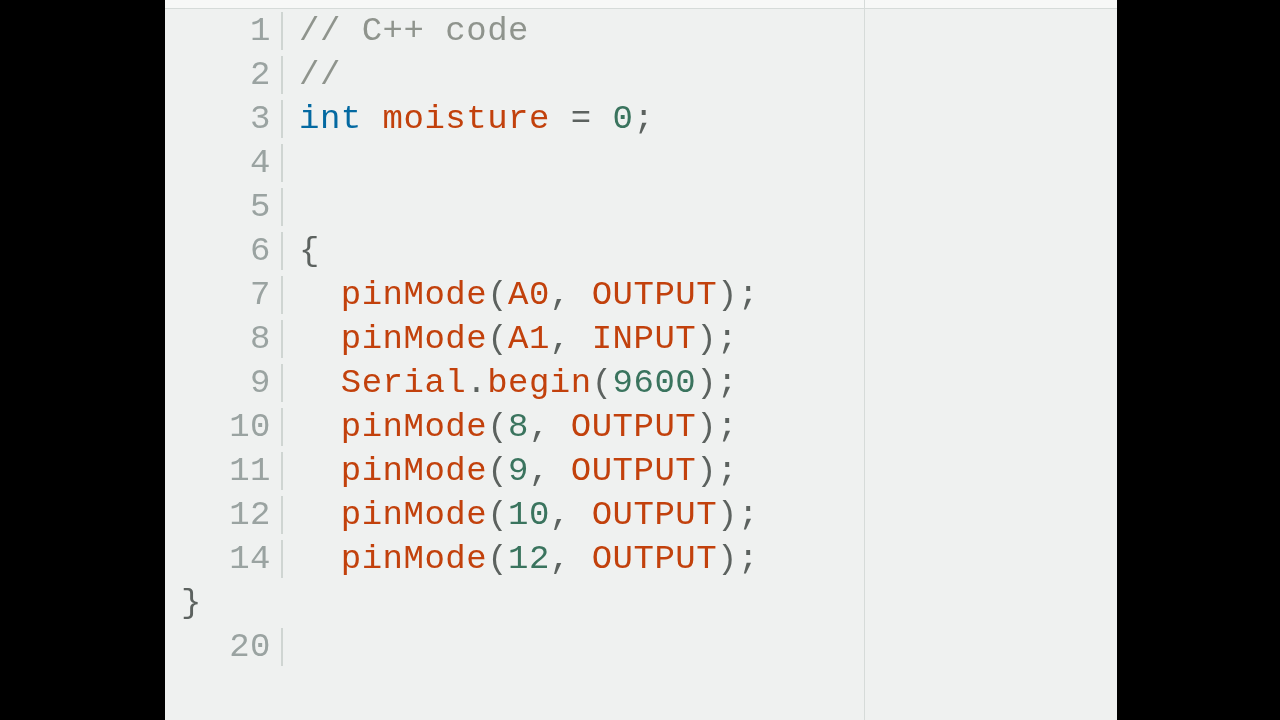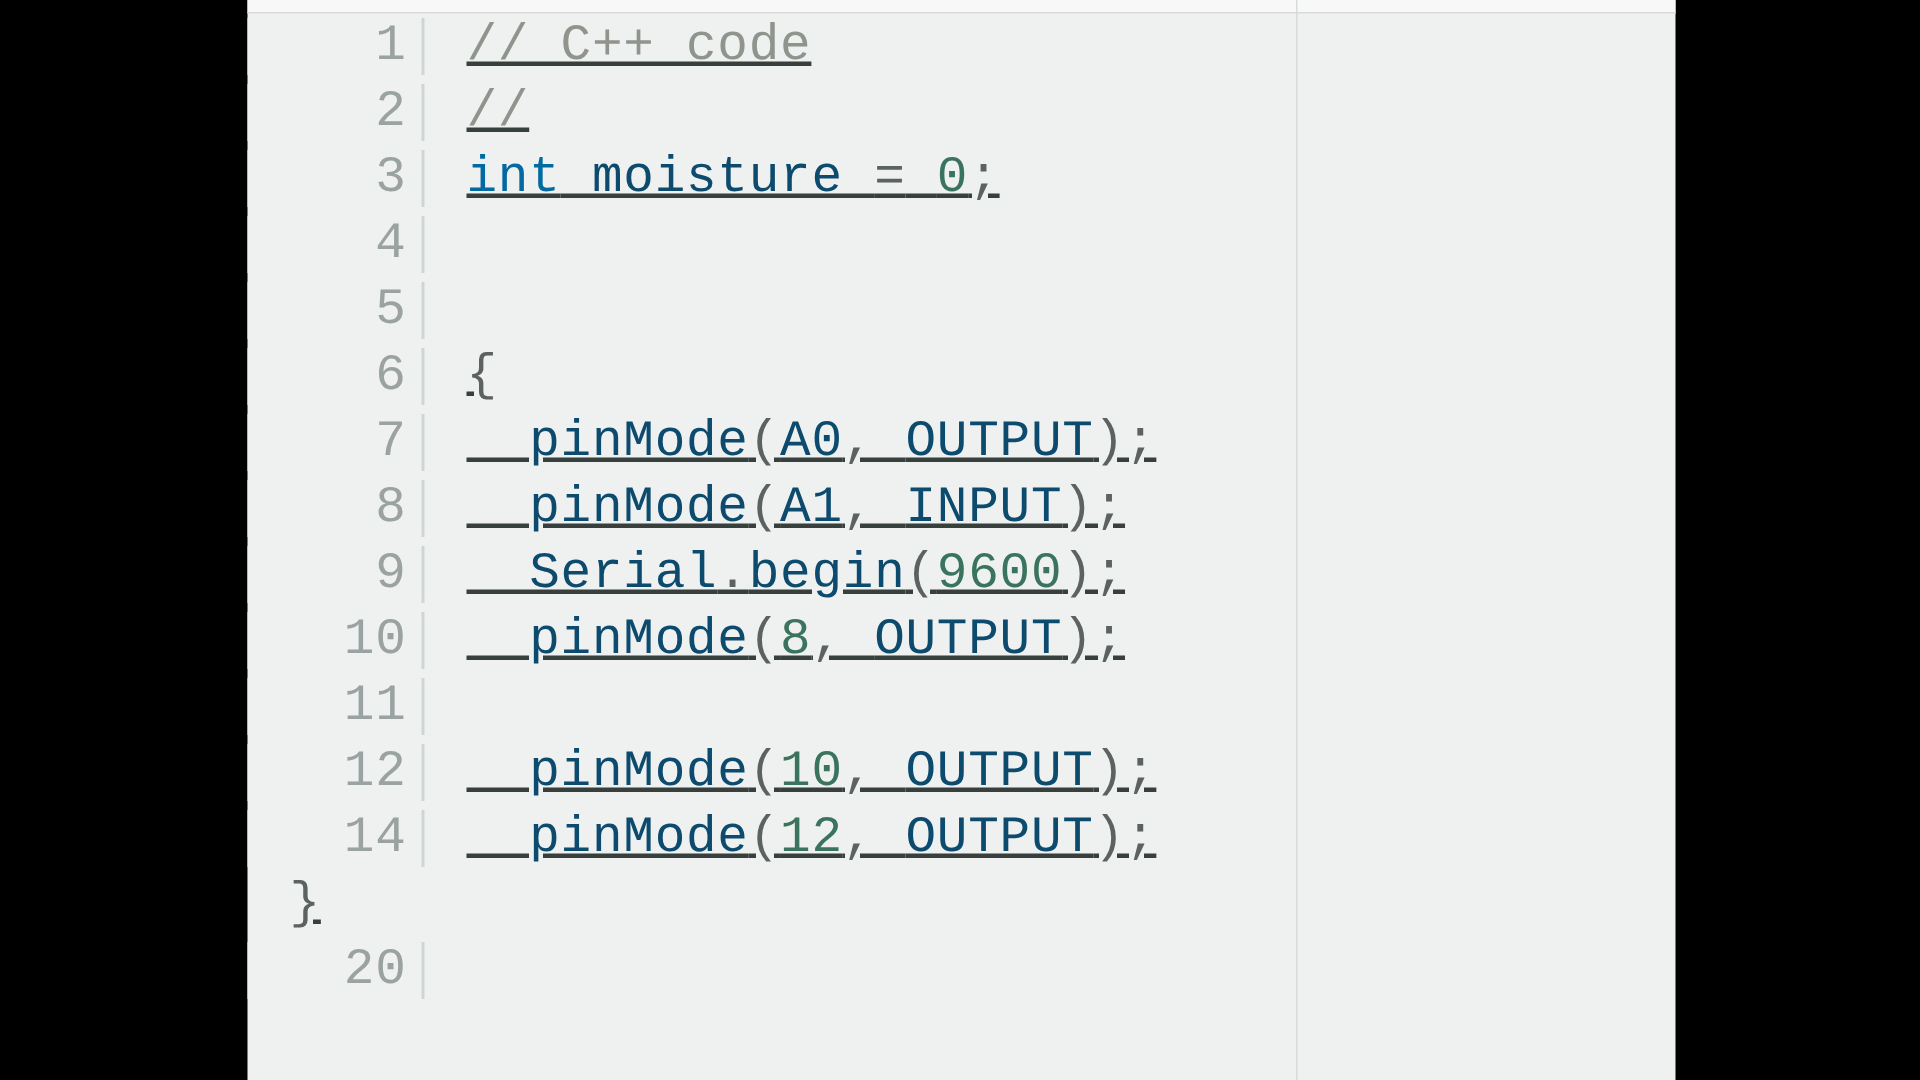--- a/index.html
+++ b/index.html
@@ -39,29 +39,28 @@
     width: 118px;
     background: #eff1f0;
     border-right: 2px solid #cfd5d2;
     text-align: right;
     padding-right: 10px;
     box-sizing: border-box;
     color: #9aa3a1;
     font-weight: 400;
   }
   .code-text {
-    padding-left: 28px;
+    padding-left: 16px;
     white-space: pre;
     color: #38403d;
-    text-decoration: underline;
   }
   
   .tok-comment { color: #8f948d; }
   .tok-keyword { color: #0369a1; font-weight: 500; }
-  .tok-ident   { color: #0c4a6e; }
+  .tok-ident   { color: #c2410c; }
   .tok-punct   { color: #5c625f; }
   .tok-number  { color: #3a745e; }
 
   
   .right-divider {
     position: absolute;
     right: 252px;
     top: 0;
     bottom: 0;
     width: 1px;
@@ -109,20 +108,21 @@
       <div class="code-row">
         <div class="gutter">9</div>
         <div class="code-text"><span class="tok-ident">  Serial</span><span class="tok-punct">.</span><span class="tok-ident">begin</span><span class="tok-punct">(</span><span class="tok-number">9600</span><span class="tok-punct">);</span></div>
       </div>
       <div class="code-row">
         <div class="gutter">10</div>
         <div class="code-text"><span class="tok-ident">  pinMode</span><span class="tok-punct">(</span><span class="tok-number">8</span><span class="tok-punct">, </span><span class="tok-ident">OUTPUT</span><span class="tok-punct">);</span></div>
       </div>
       <div class="code-row">
         <div class="gutter">11</div>
+        <div class="code-text"><span class="tok-ident">  pinMode</span><span class="tok-punct">(</span><span class="tok-number">9</span><span class="tok-punct">, </span><span class="tok-ident">OUTPUT</span><span class="tok-punct">);</span></div>
       </div>
       <div class="code-row">
         <div class="gutter">12</div>
         <div class="code-text"><span class="tok-ident">  pinMode</span><span class="tok-punct">(</span><span class="tok-number">10</span><span class="tok-punct">, </span><span class="tok-ident">OUTPUT</span><span class="tok-punct">);</span></div>
       </div>
       <div class="code-row">
         <div class="gutter">14</div>
         <div class="code-text"><span class="tok-ident">  pinMode</span><span class="tok-punct">(</span><span class="tok-number">12</span><span class="tok-punct">, </span><span class="tok-ident">OUTPUT</span><span class="tok-punct">);</span></div>
       </div>
       <div class="code-row">

